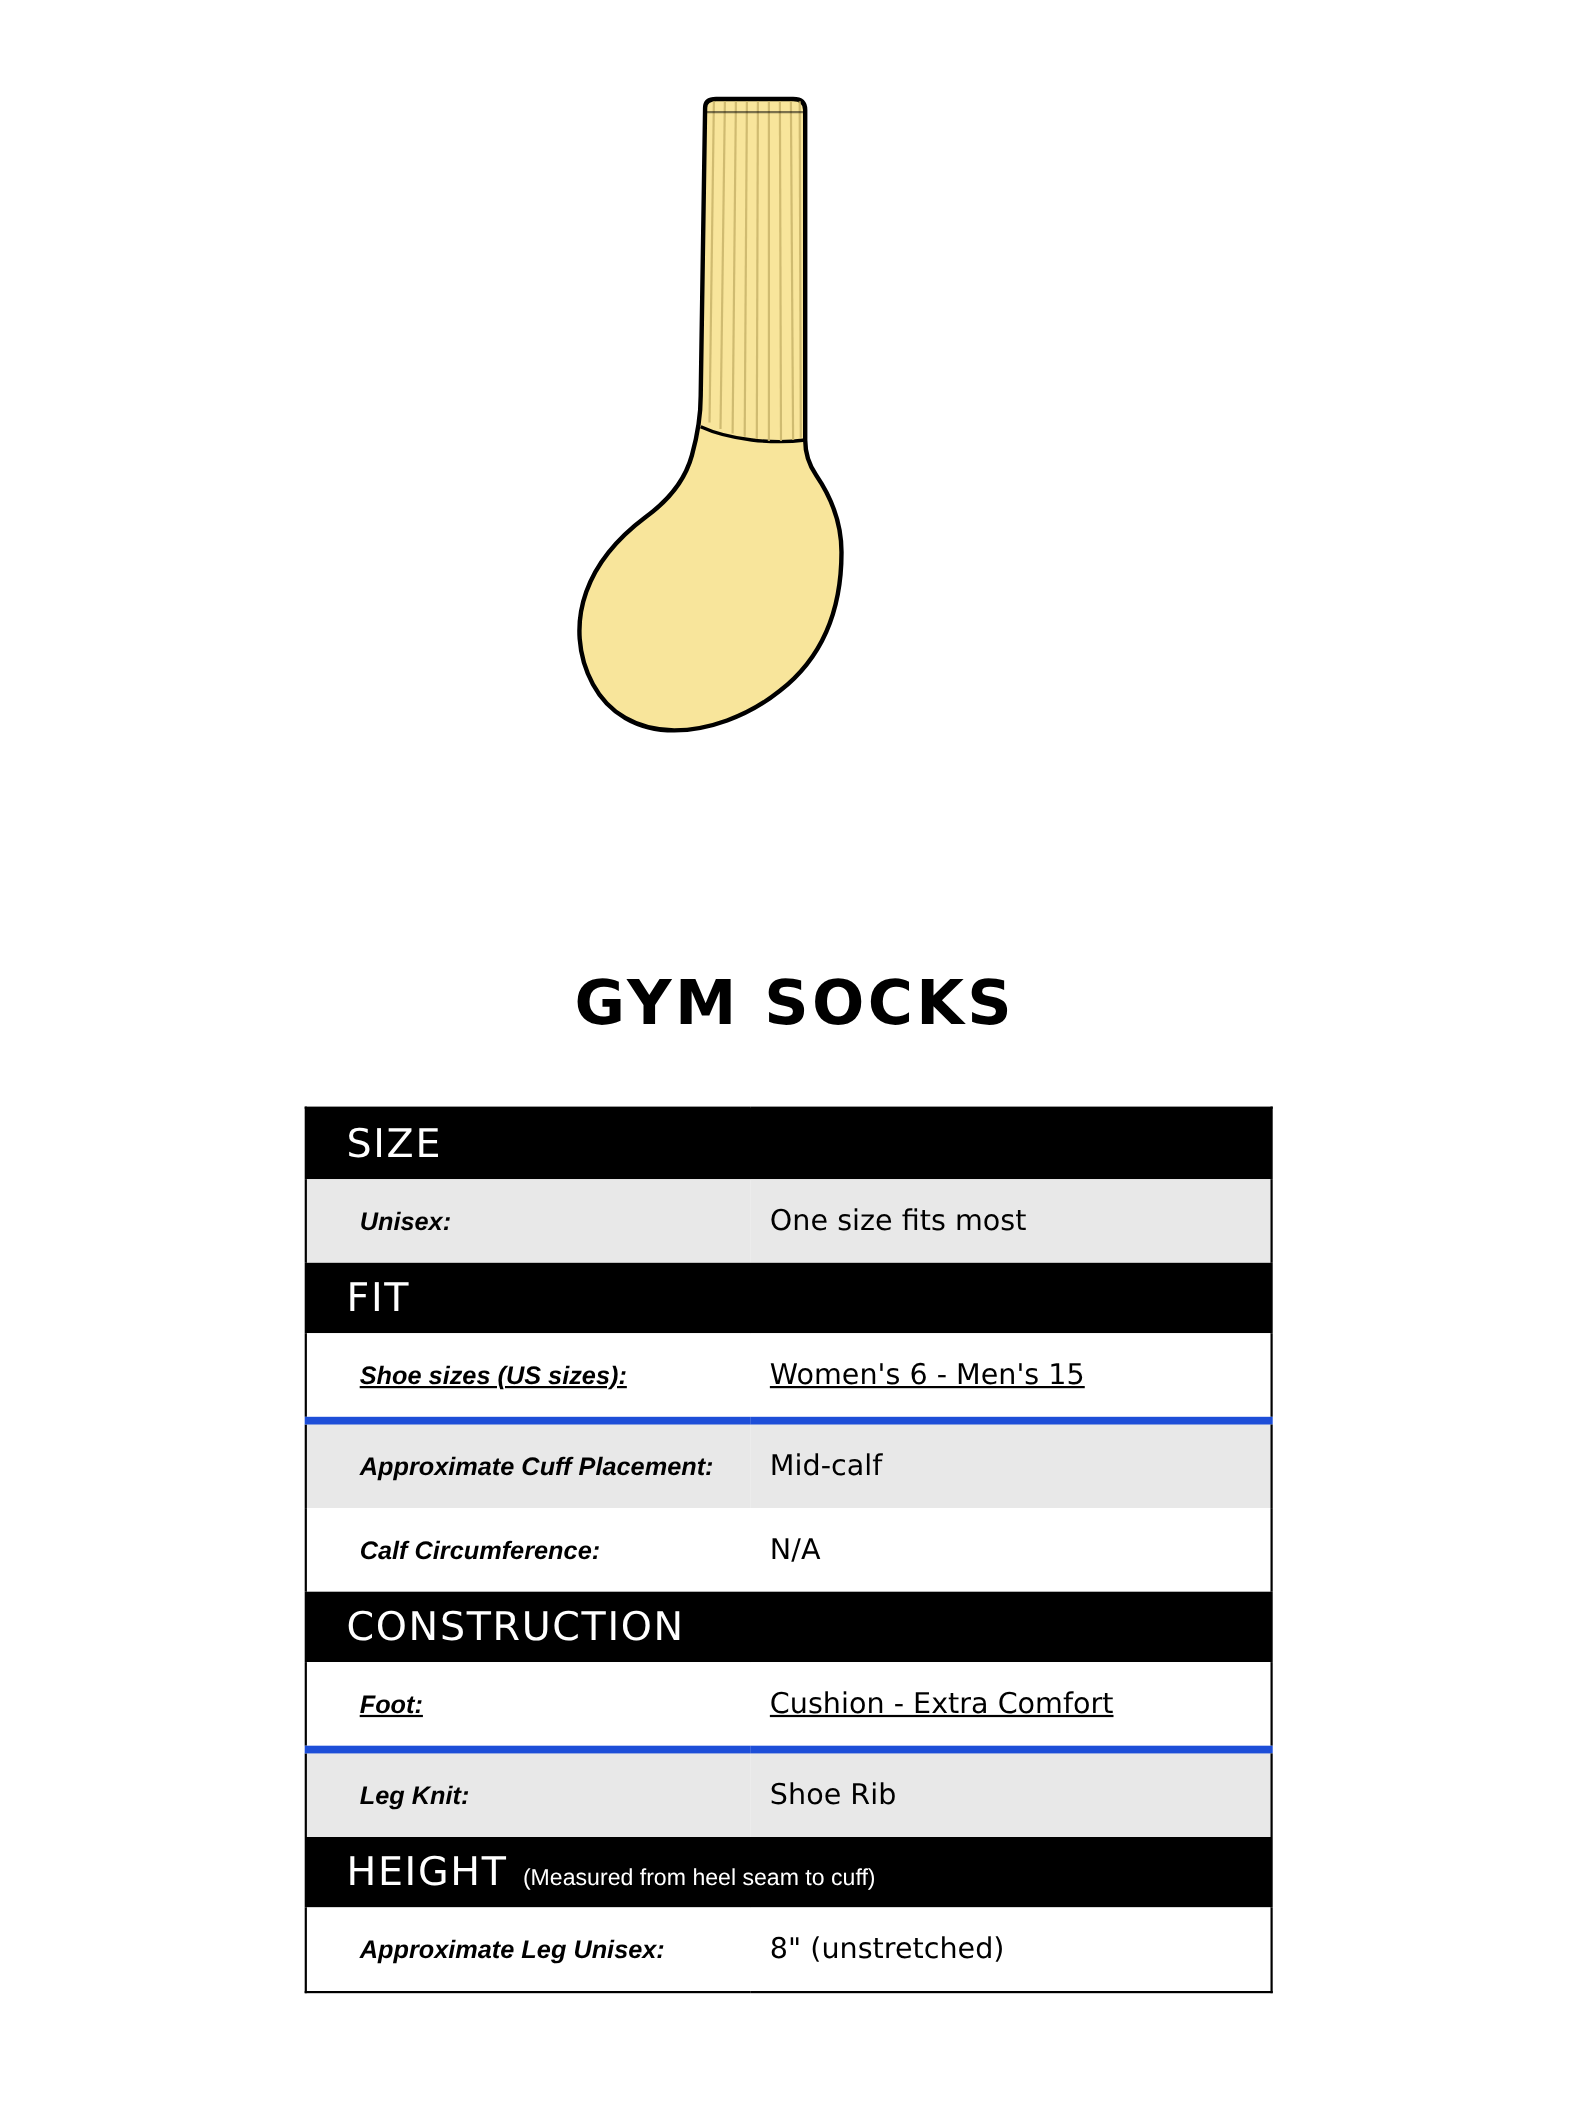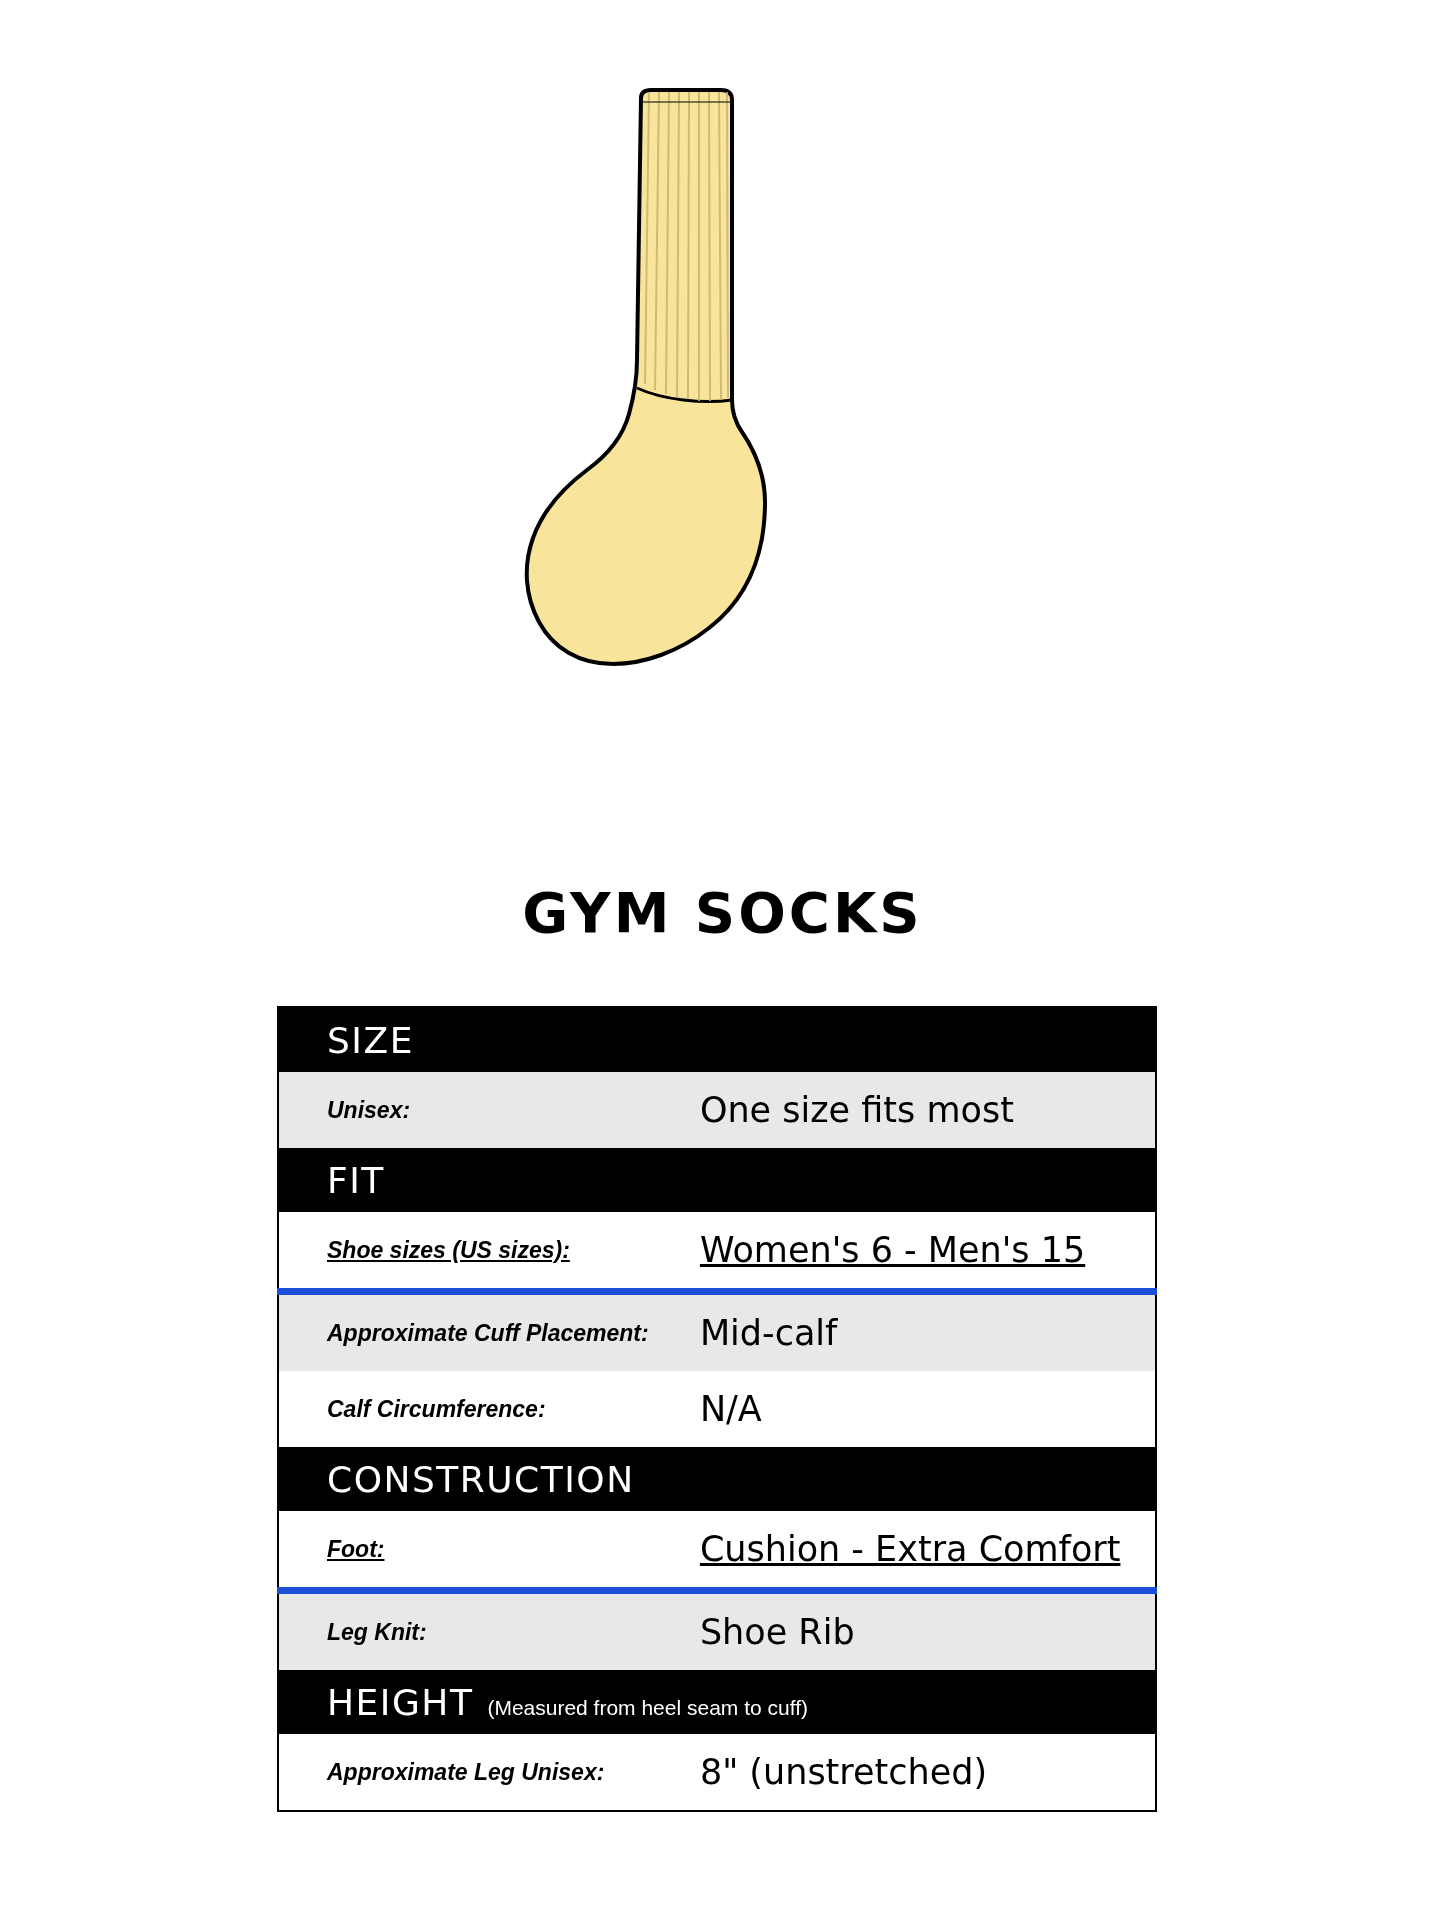--- a/index.html
+++ b/index.html
@@ -60,21 +60,21 @@
   }
   .spec-table td {
     padding: 0;
     vertical-align: middle;
   }
 
   .section-row td {
     background: #000000;
     color: #ffffff;
     height: 64px;
-    padding-left: 48px;
+    padding-left: 36px;
     font-size: 36px;
     letter-spacing: 1.5px;
     font-family: "DejaVu Sans", sans-serif;
     font-weight: 400;
   }
   .section-row .section-note {
     font-size: 21px;
     letter-spacing: 0;
     margin-left: 14px;
     font-family: "Liberation Sans", sans-serif;
@@ -87,21 +87,21 @@
   .data-row .label {
     width: 46%;
     padding-left: 48px;
     font-weight: bold;
     font-style: italic;
     font-size: 23px;
     font-family: "Liberation Sans", sans-serif;
   }
   .data-row .value {
     padding-left: 18px;
-    font-size: 35px;
+    font-size: 26px;
     font-family: "DejaVu Sans", sans-serif;
     font-weight: 400;
   }
   .row-grey td { background: #e8e8e8; }
   .row-white td { background: #ffffff; }
   .row-white.bordered td { border-bottom: 7px solid #1d4ed8; text-decoration: underline; }
 </style>
 </head>
 <body>
 

